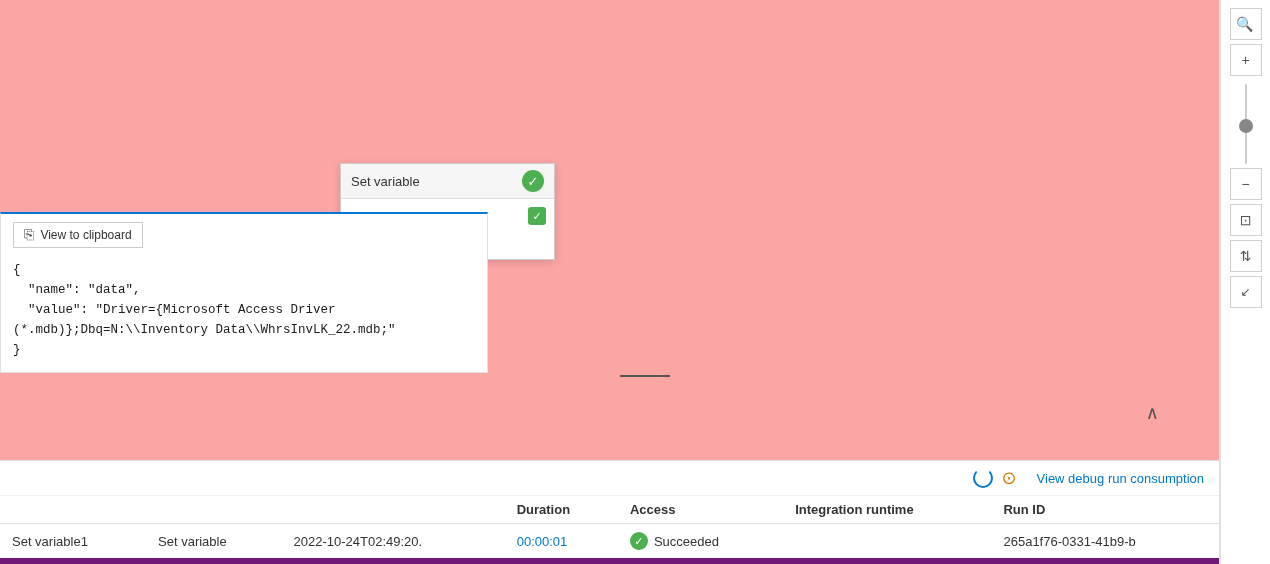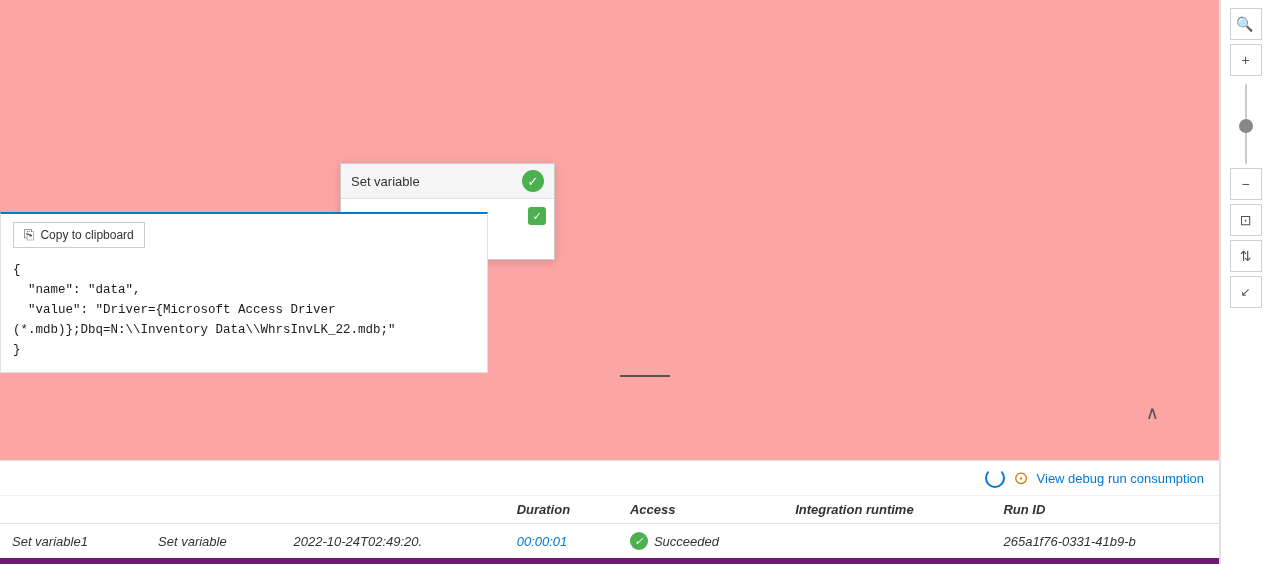--- a/index.html
+++ b/index.html
@@ -236,28 +236,28 @@
     .warning-icon {
       color: #d97706;
       font-size: 18px;
     }
 
     .view-debug-link {
       color: #0078d4;
       text-decoration: none;
       font-size: 13px;
       cursor: pointer;
+      margin-left: 12px;
     }
 
     
     .run-table {
       width: 100%;
       border-collapse: collapse;
       font-size: 13px;
-      font-style: italic;
     }
 
     .run-table th {
       text-align: left;
       padding: 6px 12px;
       font-weight: 600;
       color: #333;
       border-bottom: 1px solid #e0e0e0;
       background: #fff;
     }
@@ -332,21 +332,21 @@
         <span>✓</span>
       </div>
     </div>
   </div>
 
   <div class="h-line"></div>
 
   <div class="output-panel">
     <button class="clipboard-btn">
       <span style="font-size:13px;">⎘</span>
-      <span>Copy to clipboard</span>
+      <span>View to clipboard</span>
     </button>
     <div class="output-content">{
   "name": "data",
   "value": "Driver={Microsoft Access Driver
 (*.mdb)};Dbq=N:\\Inventory Data\\WhrsInvLK_22.mdb;"
 }</div>
   </div>
 
   <div class="bottom-panel">
     <div class="bottom-toolbar">

